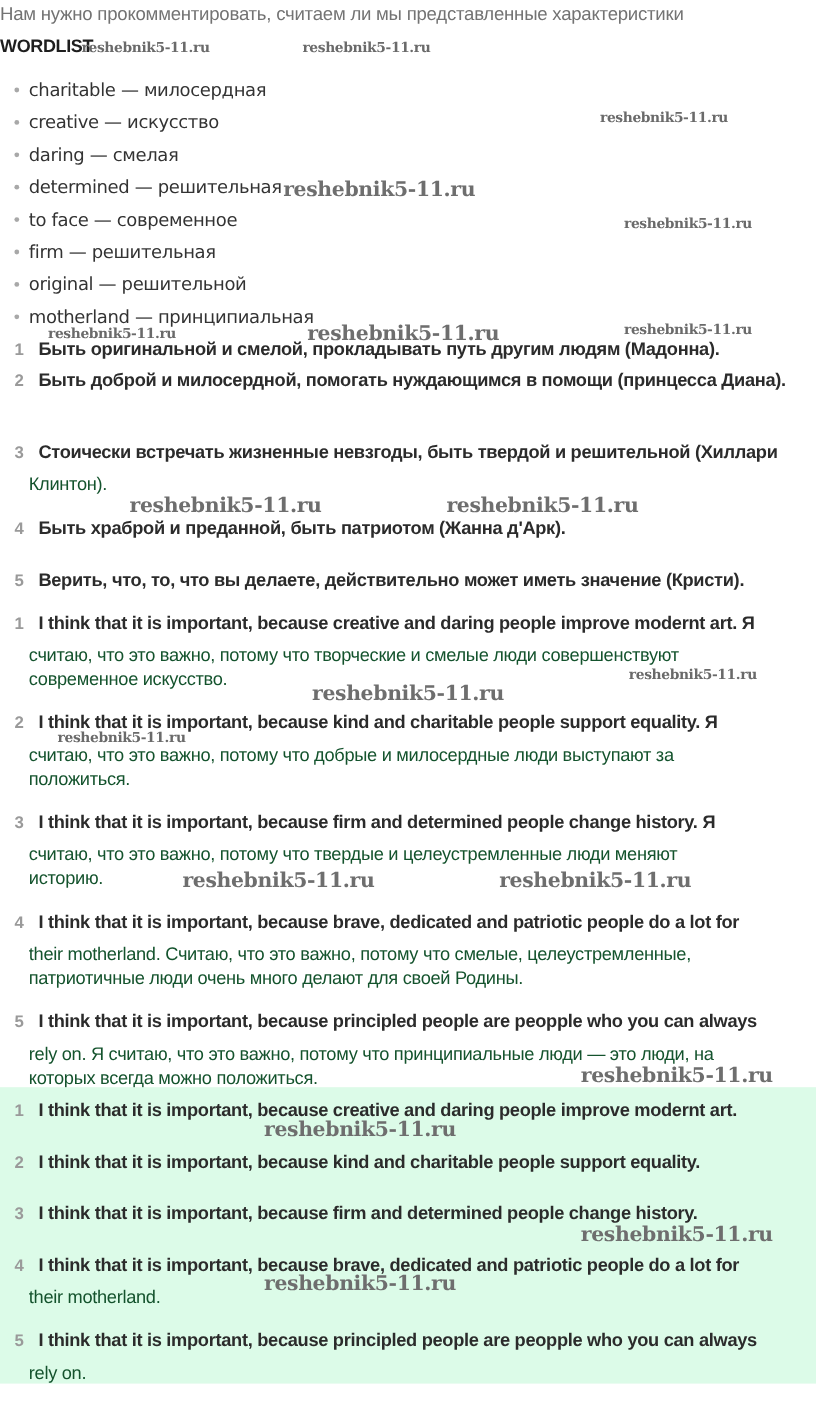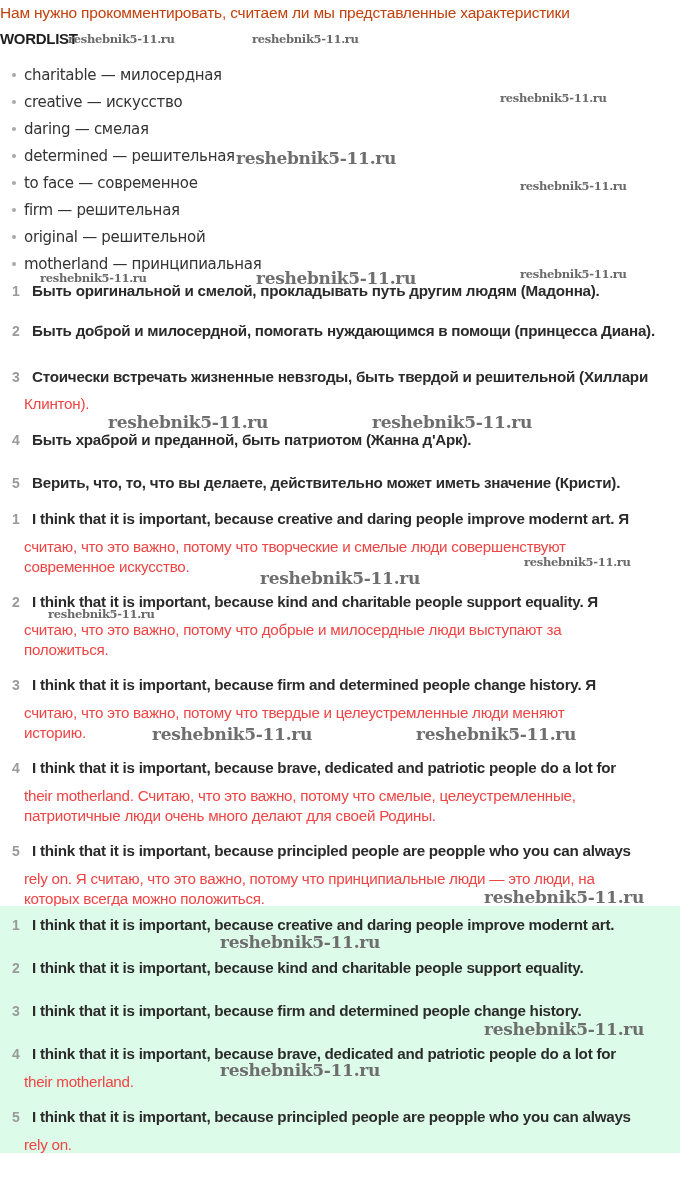--- a/index.html
+++ b/index.html
@@ -1,27 +1,27 @@
 <!DOCTYPE html>
 <html><head>
 <meta charset="utf-8">
 <style>
   html, body { margin:0; padding:0; background:#ffffff; }
   body {
     width:680px; height:1186px; position:relative; overflow:hidden;
     font-family: "Liberation Sans", sans-serif; color:#2a2a2a;
   }
   .abs { position:absolute; }
-  .intro { left:0; top:4px; font-size:15.5px; color:#c2410c; white-space:nowrap; letter-spacing:-0.2px; }
+  .intro { left:0; top:4px; font-size:15.5px; color:#737373; white-space:nowrap; letter-spacing:-0.2px; }
   .wordlist-title { left:0; top:30px; font-size:15px; font-weight:bold; color:#1e1e1e; letter-spacing:-0.3px; }
   .word { left:12px; font-size:15px; color:#333; white-space:nowrap; font-family:"DejaVu Sans", sans-serif; letter-spacing:-0.3px; }
   .word .dot { display:inline-block; width:4px; height:4px; border-radius:50%; background:#a8a8a8; margin-right:8px; vertical-align:middle; position:relative; top:-1px; }
   .item { left:12px; width:664px; font-size:15.2px; line-height:22px; color:#2b2b2b; letter-spacing:-0.25px;font-weight:bold; }
   .item .num { display:inline-block; width:20px; color:#9a9a9a; font-size:14px; }
-  .cont { left:24px; width:650px; font-size:15.2px; line-height:22px; color:#ef4444; letter-spacing:-0.25px; }
+  .cont { left:24px; width:650px; font-size:15.2px; line-height:22px; color:#14532d; letter-spacing:-0.25px; }
   .green { left:0; top:906px; width:680px; height:247px; background:#dcfbe8; }
   .wm { font-family:"DejaVu Serif", serif; font-weight:bold; color:#7a7a7a; white-space:nowrap; letter-spacing:-0.3px; }
   .wm.sm { font-size:11.5px; color:#6a6a6a; }
   .wm.lg { font-size:17px; color:#6e6e6e; }
 </style>
 </head>
 <body>
 
 <div class="abs intro">Нам нужно прокомментировать, считаем ли мы представленные характеристики</div>
 <div class="abs wordlist-title">WORDLIST</div>
@@ -29,21 +29,21 @@
 <div class="abs word" style="top:66px"><span class="dot"></span><span>charitable — милосердная</span></div>
 <div class="abs word" style="top:93px"><span class="dot"></span><span>creative — искусство</span></div>
 <div class="abs word" style="top:120px"><span class="dot"></span><span>daring — смелая</span></div>
 <div class="abs word" style="top:147px"><span class="dot"></span><span>determined — решительная</span></div>
 <div class="abs word" style="top:174px"><span class="dot"></span><span>to face — современное</span></div>
 <div class="abs word" style="top:201px"><span class="dot"></span><span>firm — решительная</span></div>
 <div class="abs word" style="top:228px"><span class="dot"></span><span>original — решительной</span></div>
 <div class="abs word" style="top:255px"><span class="dot"></span><span>motherland — принципиальная</span></div>
 
 <div class="abs item" style="top:280px"><span class="num">1</span><span>Быть оригинальной и смелой, прокладывать путь другим людям (Мадонна).</span></div>
-<div class="abs item" style="top:320px"><span class="num">2</span><span>Быть доброй и милосердной, помогать нуждающимся в помощи (принцесса Диана).</span></div>
+<div class="abs item" style="top:306px"><span class="num">2</span><span>Быть доброй и милосердной, помогать нуждающимся в помощи (принцесса Диана).</span></div>
 <div class="abs item" style="top:366px"><span class="num">3</span><span>Стоически встречать жизненные невзгоды, быть твердой и решительной (Хиллари</span></div>
 <div class="abs cont" style="top:393px">Клинтон).</div>
 <div class="abs item" style="top:429px"><span class="num">4</span><span>Быть храброй и преданной, быть патриотом (Жанна д'Арк).</span></div>
 <div class="abs item" style="top:472px"><span class="num">5</span><span>Верить, что, то, что вы делаете, действительно может иметь значение (Кристи).</span></div>
 
 <div class="abs item" style="top:508px"><span class="num">1</span><span>I think that it is important, because creative and daring people improve modernt art. Я</span></div>
 <div class="abs cont" style="top:536px">считаю, что это важно, потому что творческие и смелые люди совершенствуют</div>
 <div class="abs cont" style="top:556px">современное искусство.</div>
 
 <div class="abs item" style="top:591px"><span class="num">2</span><span>I think that it is important, because kind and charitable people support equality. Я</span></div>

